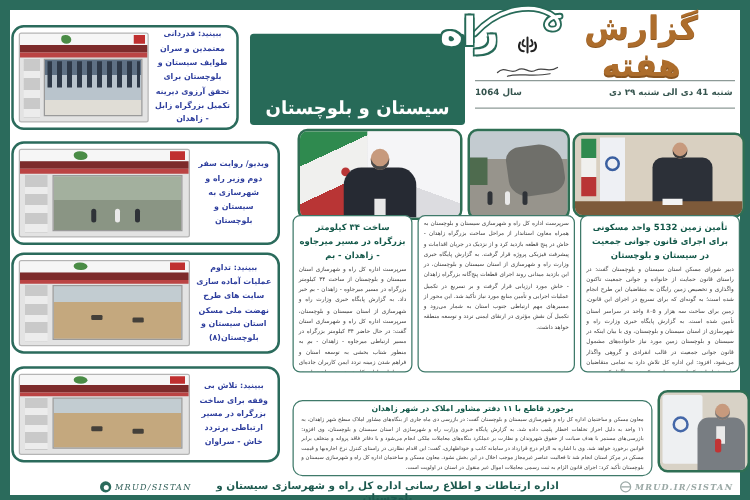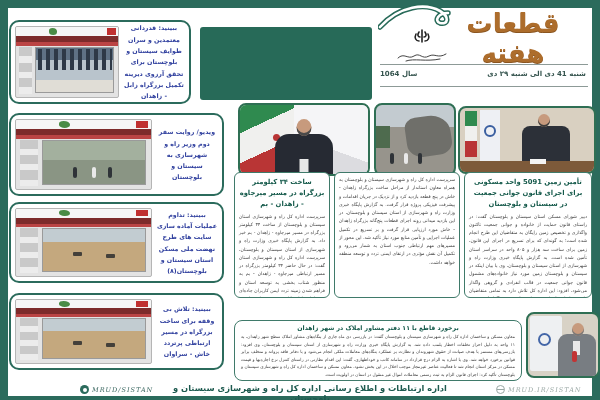--- a/index.html
+++ b/index.html
@@ -111,54 +111,56 @@
         border-radius:8px;padding:3px 6px;box-sizing:border-box;overflow:hidden;background:#fff;direction:rtl;}
   .bh{font-size:6.2px;font-weight:bold;color:#14594a;text-align:center;margin-bottom:2px;}
   .bb{font-size:4.3px;color:#3c3c3c;text-align:justify;line-height:1.75;}
 
   
   .ft-center{position:absolute;left:160px;top:383px;width:300px;text-align:center;font-size:8.3px;
              font-weight:bold;color:#1d5a4f;direction:rtl;}
   .brand{position:absolute;top:385px;display:flex;align-items:center;gap:3px;direction:ltr;
          font-family:"DejaVu Serif",serif;font-style:italic;font-size:6.5px;letter-spacing:1px;}
   .brand-l{left:80px;color:#33615a;}
-  .brand-r{left:496px;color:#9aa8a5;}
+  .brand-r{left:496px;color:#9aa8a5;font-weight:bold;}
   .circ{width:9px;height:9px;border-radius:50%;display:inline-block;}
   .circ-l{background:#2b6b5c;position:relative;}
   .circ-l::after{content:"";position:absolute;left:2.5px;top:2.5px;width:4px;height:4px;
                  border-radius:50%;background:#fff;}
   .circ-r{border:1.5px solid #9aa8a5;box-sizing:border-box;position:relative;}
   .circ-r::after{content:"";position:absolute;left:0;right:0;top:2.6px;height:1px;background:#9aa8a5;}
 </style>
 </head>
 <body>
 
 <div class="page">
   <div class="inner"></div>
 
-  <div class="mh-title">قطعات هفته</div>
+  <div class="mh-title">گزارش هفته</div>
   <div class="mh-emblem">
     <svg width="40" height="22" viewBox="0 0 40 22">
       <path d="M20 2 L20 14 M14 6 C12 10 14 13 17 13 M26 6 C28 10 26 13 23 13 M17 4 C15 7 16 9 18 9 M23 4 C25 7 24 9 22 9" stroke="#222" stroke-width="1.6" fill="none" stroke-linecap="round"></path>
     </svg>
   </div>
   <div class="mh-callig">
     <svg width="52" height="16" viewBox="0 0 52 16">
       <path d="M2 10 C8 4 12 12 18 8 C24 4 26 12 33 8 C39 5 42 11 50 6 M10 13 C18 10 30 14 44 11" stroke="#444" stroke-width="1" fill="none" stroke-linecap="round"></path>
     </svg>
   </div>
   <div class="mh-rule r1"></div>
   <div class="mh-dates">
     <span>شنبه 41 دی الی شنبه ۲۹ دی</span>
     <span>سال 1064</span>
   </div>
   <div class="mh-rule r2"></div>
 
   <div class="banner">
-  </div>
+    <div class="bn-bot">سیستان و بلوچستان</div>
+  </div>
+  <div class="bn-top">راه</div>
   <div class="swoosh">
     <svg width="78" height="30" viewBox="0 0 78 30">
       <path d="M2 26 C 22 4 48 2 62 10 C 72 16 70 24 62 22 C 56 20 60 12 70 12" stroke="#276a58" stroke-width="5.5" fill="none" stroke-linecap="round"></path>
       <path d="M2 26 C 22 4 48 2 62 10 C 72 16 70 24 62 22 C 56 20 60 12 70 12" stroke="#ffffff" stroke-width="2.6" fill="none" stroke-linecap="round"></path>
     </svg>
   </div>
 
   <div class="vbox v1">
     <div class="vcap">ببینید: قدردانی معتمدین و سران طوایف سیستان و بلوچستان برای تحقق آرزوی دیرینه تکمیل بزرگراه زابل - زاهدان</div>
     <div class="shot m1">
@@ -245,21 +247,21 @@
   </div>
 
   <div class="abox a-left">
     <div class="ah">ساخت ۳۴ کیلومتر بزرگراه در مسیر میرجاوه - زاهدان - بم</div>
     <div class="ab">سرپرست اداره کل راه و شهرسازی استان سیستان و بلوچستان از ساخت ۳۴ کیلومتر بزرگراه در مسیر میرجاوه - زاهدان - بم خبر داد. به گزارش پایگاه خبری وزارت راه و شهرسازی از استان سیستان و بلوچستان، سرپرست اداره کل راه و شهرسازی استان گفت: در حال حاضر ۳۴ کیلومتر بزرگراه در مسیر ارتباطی میرجاوه - زاهدان - بم به منظور شتاب بخشی به توسعه استان و فراهم شدن زمینه تردد ایمن کاربران جاده‌ای توسط این اداره کل در دست ساخت است. گفتنی است طول کلی محور میرجاوه - زاهدان - بم ۴۸۵ کیلومتر است که تاکنون در این مسیر ۱۲۳ کیلومتر راه دوم احداث و به بهره‌برداری رسیده است. وی تصریح کرد: از آنجایی که محور مواصلاتی میرجاوه - زاهدان - بم یکی از کریدورهای اصلی ترانزیت در محور جنوب شرق به شمار می‌رود، این اداره کل تلاش دارد بخشی از بزرگراه در دست احداث این مسیر را به بهره‌برداری برساند.</div>
   </div>
   <div class="abox a-mid">
     <div class="ab">سرپرست اداره کل راه و شهرسازی سیستان و بلوچستان به همراه معاون استاندار از مراحل ساخت بزرگراه زاهدان - خاش در پنج قطعه بازدید کرد و از نزدیک در جریان اقدامات و پیشرفت فیزیکی پروژه قرار گرفت. به گزارش پایگاه خبری وزارت راه و شهرسازی از استان سیستان و بلوچستان، در این بازدید میدانی روند اجرای قطعات پنج‌گانه بزرگراه زاهدان - خاش مورد ارزیابی قرار گرفت و بر تسریع در تکمیل عملیات اجرایی و تأمین منابع مورد نیاز تأکید شد. این محور از مسیرهای مهم ارتباطی جنوب استان به شمار می‌رود و تکمیل آن نقش مؤثری در ارتقای ایمنی تردد و توسعه منطقه خواهد داشت.</div>
   </div>
   <div class="abox a-right">
-    <div class="ah">تأمین زمین 5091 واحد مسکونی برای اجرای قانون جوانی جمعیت در سیستان و بلوچستان</div>
+    <div class="ah">تأمین زمین 5132 واحد مسکونی برای اجرای قانون جوانی جمعیت در سیستان و بلوچستان</div>
     <div class="ab">دبیر شورای مسکن استان سیستان و بلوچستان گفت: در راستای قانون حمایت از خانواده و جوانی جمعیت تاکنون واگذاری و تخصیص زمین رایگان به متقاضیان این طرح انجام شده است؛ به گونه‌ای که برای تسریع در اجرای این قانون، زمین برای ساخت سه هزار و ۸۰۵ واحد در سراسر استان تأمین شده است. به گزارش پایگاه خبری وزارت راه و شهرسازی از استان سیستان و بلوچستان، وی با بیان اینکه در سیستان و بلوچستان زمین مورد نیاز خانواده‌های مشمول قانون جوانی جمعیت در قالب انفرادی و گروهی واگذار می‌شود، افزود: این اداره کل تلاش دارد به تمامی متقاضیان واجد شرایط در کوتاه‌ترین زمان ممکن زمین واگذار کند.</div>
   </div>
 
   <div class="bbox">
     <div class="bh">برخورد قاطع با ۱۱ دفتر مشاور املاک در شهر زاهدان</div>
     <div class="bb">معاون مسکن و ساختمان اداره کل راه و شهرسازی سیستان و بلوچستان گفت: در بازرسی دی ماه جاری از بنگاه‌های مشاور املاک سطح شهر زاهدان، به ۱۱ واحد به دلیل احراز تخلفات اخطار پلمب داده شد. به گزارش پایگاه خبری وزارت راه و شهرسازی از استان سیستان و بلوچستان، وی افزود: بازرسی‌های مستمر با هدف صیانت از حقوق شهروندان و نظارت بر عملکرد بنگاه‌های معاملات ملکی انجام می‌شود و با دفاتر فاقد پروانه و متخلف برابر قوانین برخورد خواهد شد. وی با اشاره به الزام درج قرارداد در سامانه کاتب و خوداظهاری، گفت: این اقدام نظارتی در راستای کنترل نرخ اجاره‌بها و قیمت مسکن در مرکز استان انجام شد تا فعالیت عناصر غیرمجاز موجب اخلال در این بخش نشود. معاون مسکن و ساختمان اداره کل راه و شهرسازی سیستان و بلوچستان تأکید کرد: اجرای قانون الزام به ثبت رسمی معاملات اموال غیر منقول در استان در اولویت است.</div>
   </div>
   <div class="photo photoD">
     <div class="pd-flag"></div>
     <div class="pd-ring"></div>

